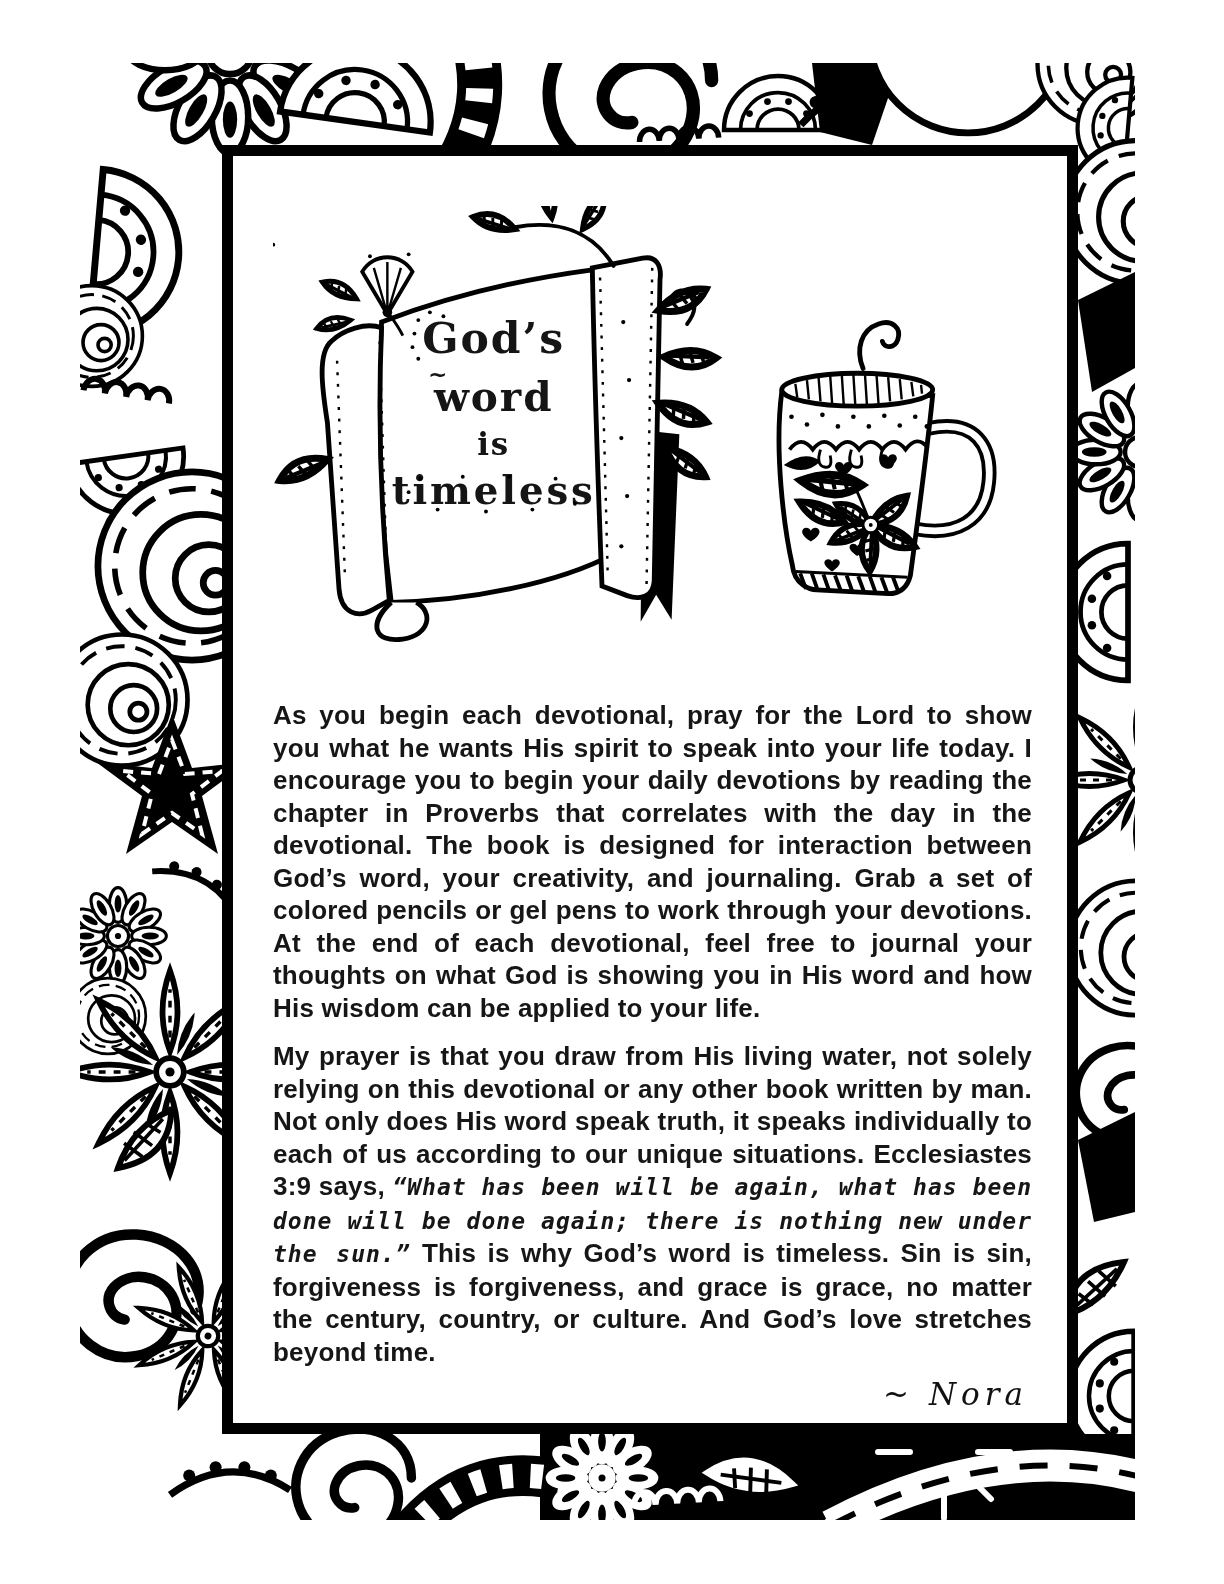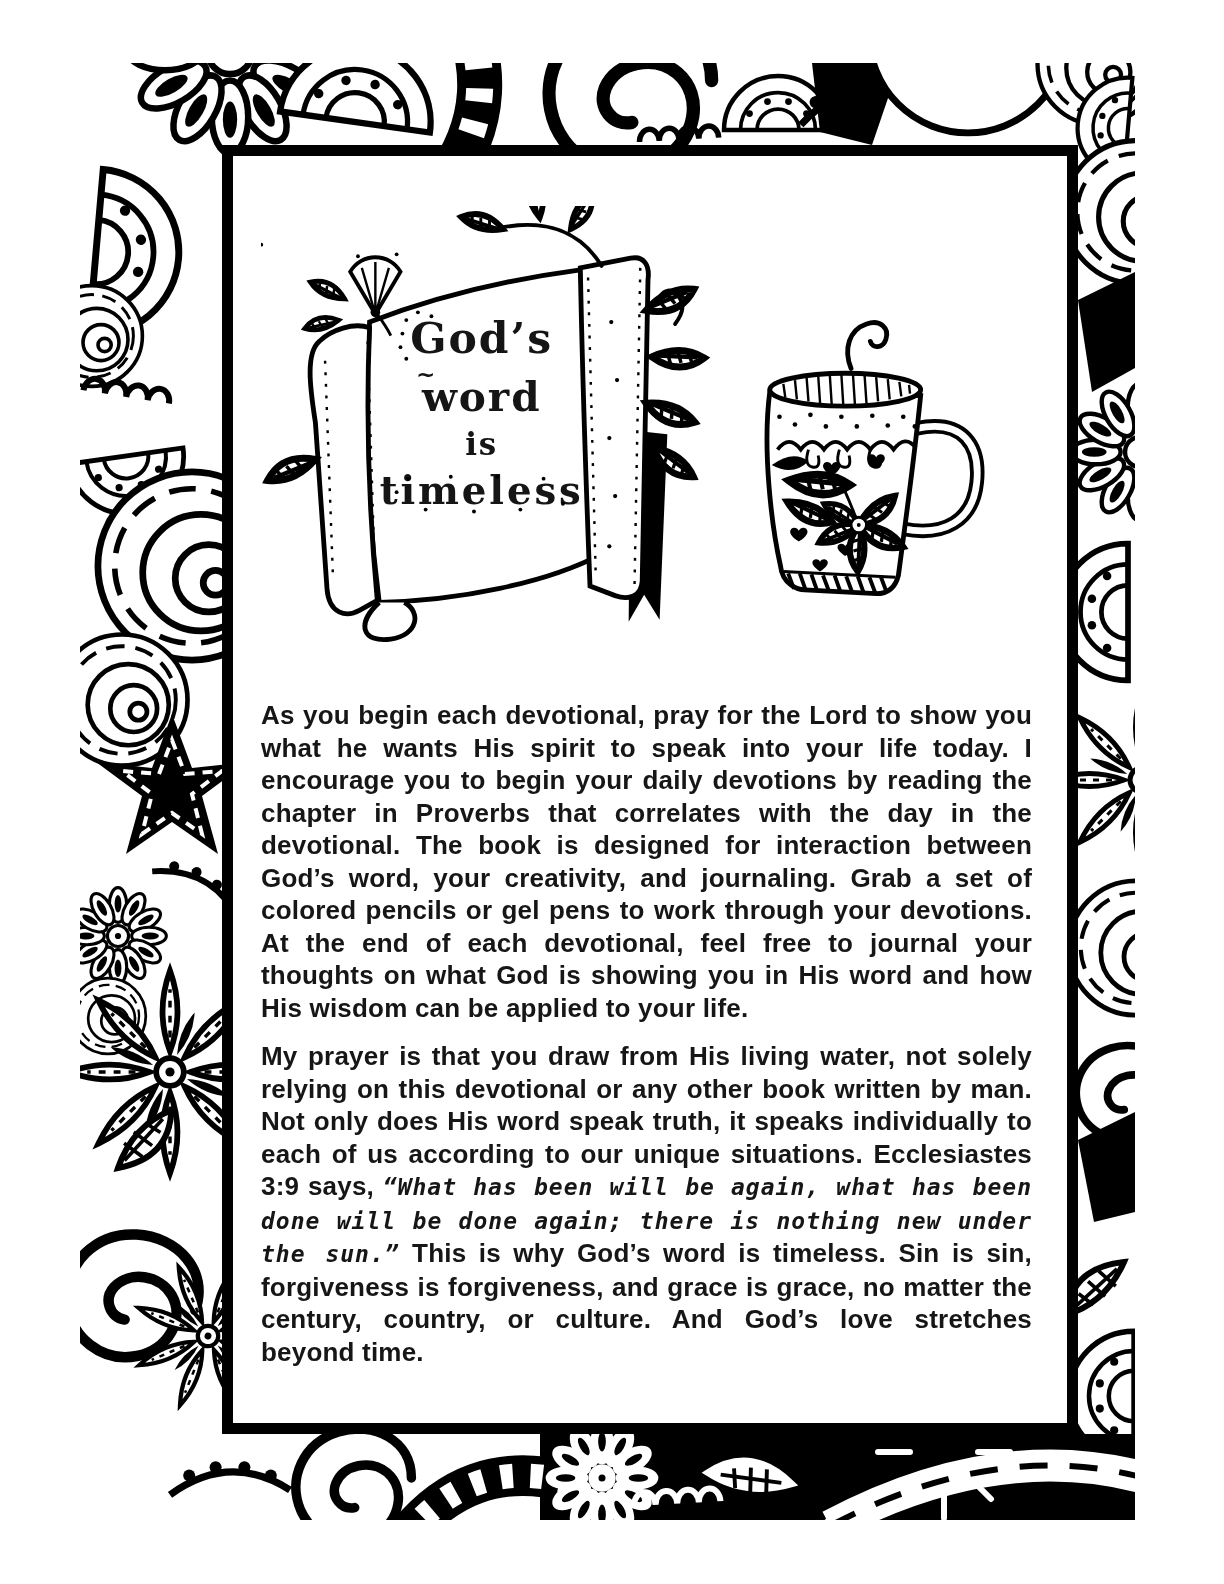--- a/index.html
+++ b/index.html
@@ -2,21 +2,21 @@
 <html><head>
 <meta charset="utf-8">
 <style>
   html,body{margin:0;padding:0;background:#ffffff;}
   body{width:1224px;height:1584px;position:relative;overflow:hidden;
        font-family:"Liberation Sans",sans-serif;color:#000;}
   .page{position:absolute;inset:0;background:#fff;}
   svg.border-doodles{position:absolute;left:0;top:0;}
   .frame{position:absolute;left:222px;top:145px;width:856px;height:1289px;
          box-sizing:border-box;background:#fff;border:11px solid #000;}
-  .frame-inner{padding:0 35px 0 20px;margin-left:8px;}
+  .frame-inner{padding:0 35px 0 40px;}
   svg.illustration{display:block;margin:50px auto 0 auto;}
   .bodytext p{margin:0;font-size:26px;line-height:32.5px;letter-spacing:0.2px;
               text-align:justify;color:#161616;font-weight:bold;}
   .bodytext p.p1{margin-top:56px;}
   .bodytext p.p2{margin-top:16px;}
   .quote{font-family:"DejaVu Sans Mono",monospace;font-style:italic;
          font-size:23px;letter-spacing:1px;}
   .signature{margin-top:8px;text-align:right;padding-right:4px;
              font-family:"DejaVu Serif",serif;font-style:italic;
              font-size:31px;letter-spacing:5px;color:#111;}
@@ -314,17 +314,18 @@
           </g>
 
           <path d="M540,378 L656,384" fill="none" stroke="#000" stroke-width="3"></path>
           <path d="M545,380 L551,396 M557,380 L563,397 M569,381 L575,398 M581,382 L587,398 M593,382 L599,399 M605,383 L611,399 M617,383 L623,400 M629,384 L635,400 M641,384 L647,400" stroke="#000" stroke-width="4" fill="none"></path>
         </g>
       </svg>
 
       <div class="bodytext">
         <p class="p1">As you begin each devotional, pray for the Lord to show you what he wants His spirit to speak into your life today. I encourage you to begin your daily devotions by reading the chapter in Proverbs that correlates with the day in the devotional. The book is designed for interaction between God’s word, your creativity, and journaling. Grab a set of colored pencils or gel pens to work through your devotions. At the end of each devotional, feel free to journal your thoughts on what God is showing you in His word and how His wisdom can be applied to your life.</p>
         <p class="p2"><span>My prayer is that you draw from His living water, not solely relying on this devotional or any other book written by man. Not only does His word speak truth, it speaks individually to each of us according to our unique situations. Ecclesiastes 3:9 says, </span><span class="quote">“What has been will be again, what has been done will be done again; there is nothing new under the sun.”</span><span> This is why God’s word is timeless. Sin is sin, forgiveness is forgiveness, and grace is grace, no matter the century, country, or culture. And God’s love stretches beyond time.</span></p>
+        <div class="signature">~ Nora</div>
       </div>
 
     </div>
   </div>
 </div>
 
 </body></html>

